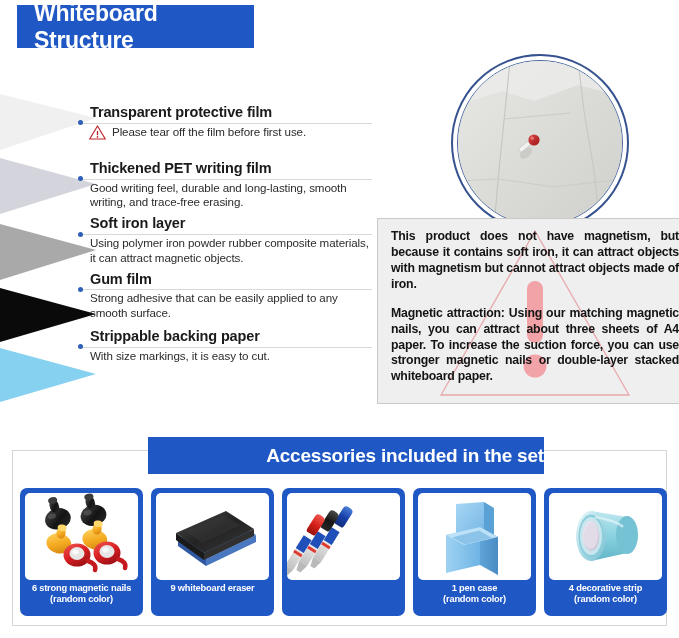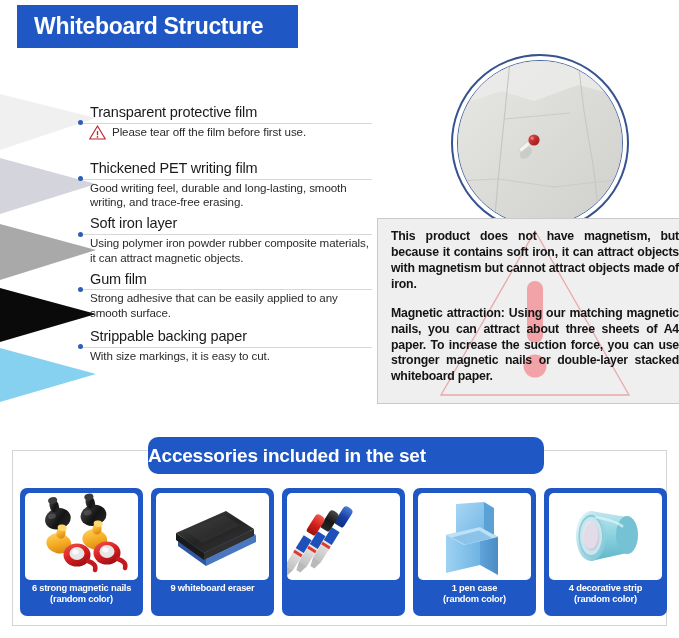--- a/index.html
+++ b/index.html
@@ -13,21 +13,21 @@
     font-family: "Liberation Sans", sans-serif;
     overflow: hidden;
     position: relative;
   }
 
   
   .title-banner {
     position: absolute;
     left: 17px;
     top: 5px;
-    width: 281px;
+    width: 237px;
     height: 43px;
     background: #1f57c4;
     display: flex;
     align-items: center;
     padding-left: 17px;
     box-sizing: border-box;
   }
   .title-banner .title-text {
     color: #ffffff;
     font-size: 23px;
@@ -57,21 +57,21 @@
     left: 72px;
     top: 104px;
     width: 300px;
   }
   .layer-row {
     position: relative;
     margin-bottom: 1px;
   }
   .layer-title {
     font-size: 14.5px;
-    font-weight: normal;
+    font-weight: bold;
     color: #1a1a1a;
     line-height: 1.24;
     letter-spacing: -0.15px;
     padding-left: 18px;
   }
   .layer-rule {
     position: relative;
     height: 1px;
     background: #d8d8d8;
     margin: 1px 0 1px 10px;
@@ -176,23 +176,22 @@
   }
   .acc-banner {
     position: absolute;
     left: 148px;
     top: 437px;
     width: 396px;
     height: 37px;
     background: #1f57c4;
     display: flex;
     align-items: center;
-    justify-content: flex-start;
+    justify-content: flex-end;
     z-index: 5;
-    border-radius: 10px;
   }
   .acc-banner .acc-banner-text {
     color: #ffffff;
     font-size: 19px;
     font-weight: bold;
     letter-spacing: -0.2px;
   }
   .acc-cards {
     position: absolute;
     left: 20px;

